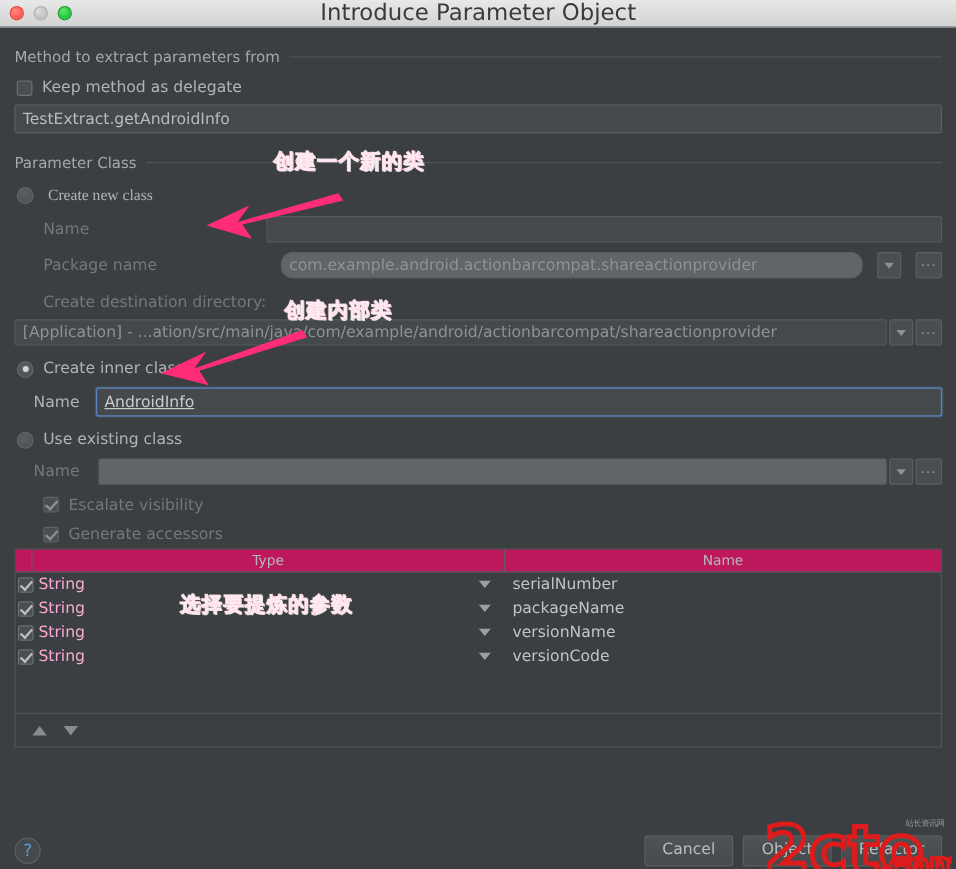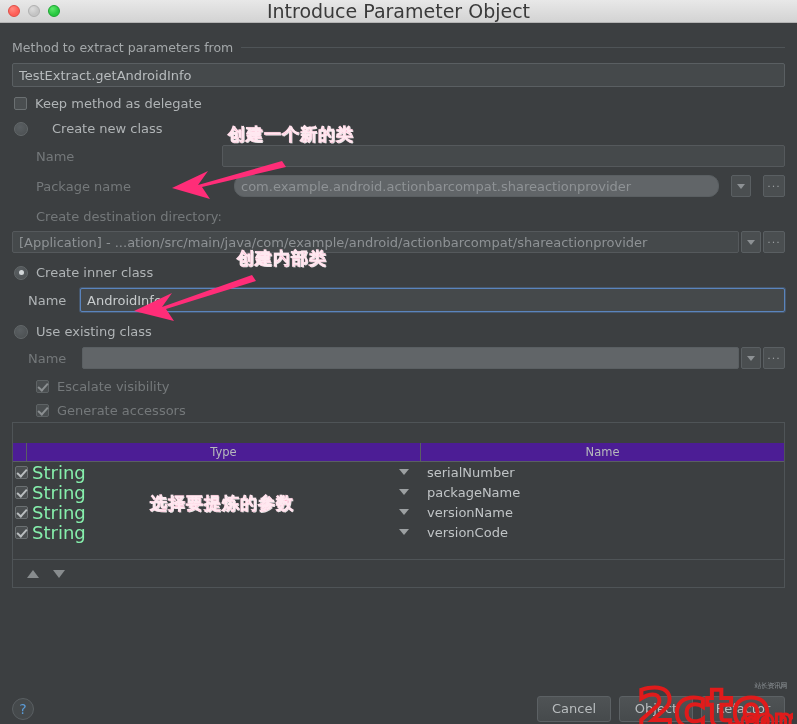--- a/index.html
+++ b/index.html
@@ -201,23 +201,22 @@
     margin: 4px 12px 0 12px;
     border: 1px solid #4f5457;
     background: #3c3f41;
     height: 138px;
     box-sizing: border-box;
     position: relative;
   }
   .thead {
     display: flex;
     height: 18px;
-    background: #4c1d95;
+    background: #be185d;
     border-bottom: 1px solid #5a5f62;
-    margin-top: 20px;
   }
   .th {
     font-size: 11.5px;
     color: #b6babc;
     text-align: center;
     line-height: 18px;
     box-sizing: border-box;
   }
   .th.gutter { width: 14px; border-right: 1px solid #5a5f62; }
   .th.type { flex: 0 0 394px; border-right: 1px solid #5a5f62; }
@@ -230,22 +229,22 @@
   .td-type {
     flex: 0 0 408px;
     display: flex;
     align-items: center;
     gap: 4px;
     padding-left: 2px;
     box-sizing: border-box;
     position: relative;
   }
   .td-type .typetxt {
-    font-size: 18px;
-    color: #86efac;
+    font-size: 13px;
+    color: #f9a8d4;
   }
   .td-type .celltri {
     position: absolute;
     right: 12px;
     width: 0; height: 0;
     border-left: 5px solid transparent;
     border-right: 5px solid transparent;
     border-top: 6px solid #9ca0a2;
   }
   .td-name {
@@ -378,31 +377,35 @@
   <div class="window-title">Introduce Parameter Object</div>
 </div>
 
 <div class="dialog">
 
   <div class="section" style="margin-top:14px;">
     <span class="sec-label">Method to extract parameters from</span>
     <span class="sec-line"></span>
   </div>
 
-  <div style="padding:6px 12px 0 12px;">
-    <div class="textfield" style="height:24px;line-height:24px;">TestExtract.getAndroidInfo</div>
-  </div>
-
   <div style="display:flex;align-items:center;gap:8px;padding:9px 12px 0 14px;">
     <span class="cb"></span>
     <span class="lbl">Keep method as delegate</span>
   </div>
 
-
-  <div style="display:flex;align-items:center;gap:24px;padding:10px 12px 0 14px;">
+  <div style="padding:6px 12px 0 12px;">
+    <div class="textfield" style="height:24px;line-height:24px;">TestExtract.getAndroidInfo</div>
+  </div>
+
+  <div class="section" style="margin-top:14px;">
+    <span class="sec-label">Parameter Class</span>
+    <span class="sec-line"></span>
+  </div>
+
+  <div style="display:flex;align-items:center;gap:12px;padding:10px 12px 0 14px;font-family:Liberation Serif, serif;">
     <span class="radio"></span>
     <span class="lbl">Create new class</span>
   </div>
 
   <div style="display:flex;align-items:center;padding:9px 12px 0 12px;">
     <span class="lbl dim" style="width:210px;padding-left:24px;box-sizing:border-box;">Name</span>
     <span class="textfield empty-disabled" style="flex:1;"></span>
   </div>
 
   <div style="display:flex;align-items:center;padding:8px 12px 0 12px;gap:12px;">
@@ -426,38 +429,38 @@
     <span class="ellipsis-btn">...</span>
   </div>
 
   <div style="display:flex;align-items:center;gap:8px;padding:12px 12px 0 14px;">
     <span class="radio selected"></span>
     <span class="lbl">Create inner class</span>
   </div>
 
   <div style="display:flex;align-items:center;padding:8px 12px 0 12px;">
     <span class="lbl" style="width:68px;padding-left:16px;box-sizing:border-box;">Name</span>
-    <span class="textfield focused" style="flex:1;height:24px;line-height:23px;">AndroidInfo</span>
+    <span class="textfield focused" style="flex:1;height:24px;line-height:23px;text-decoration:underline;">AndroidInfo</span>
   </div>
 
   <div style="display:flex;align-items:center;gap:8px;padding:12px 12px 0 14px;">
     <span class="radio"></span>
     <span class="lbl">Use existing class</span>
   </div>
 
   <div style="display:flex;align-items:center;padding:8px 12px 0 12px;gap:2px;">
     <span class="lbl dim" style="width:68px;padding-left:16px;box-sizing:border-box;">Name</span>
     <span class="textfield disabled" style="flex:1;"></span>
     <span class="combo-arrow">
         <span class="tri"></span>
       </span>
     <span class="ellipsis-btn">...</span>
   </div>
 
-  <div style="display:flex;align-items:center;gap:8px;padding:10px 12px 0 36px;">
+  <div style="display:flex;gap:8px;padding:10px 12px 0 36px;">
     <span class="cb dim checked"></span>
     <span class="lbl dim">Escalate visibility</span>
   </div>
 
   <div style="display:flex;align-items:center;gap:8px;padding:9px 12px 0 36px;">
     <span class="cb dim checked"></span>
     <span class="lbl dim">Generate accessors</span>
   </div>
 
 

